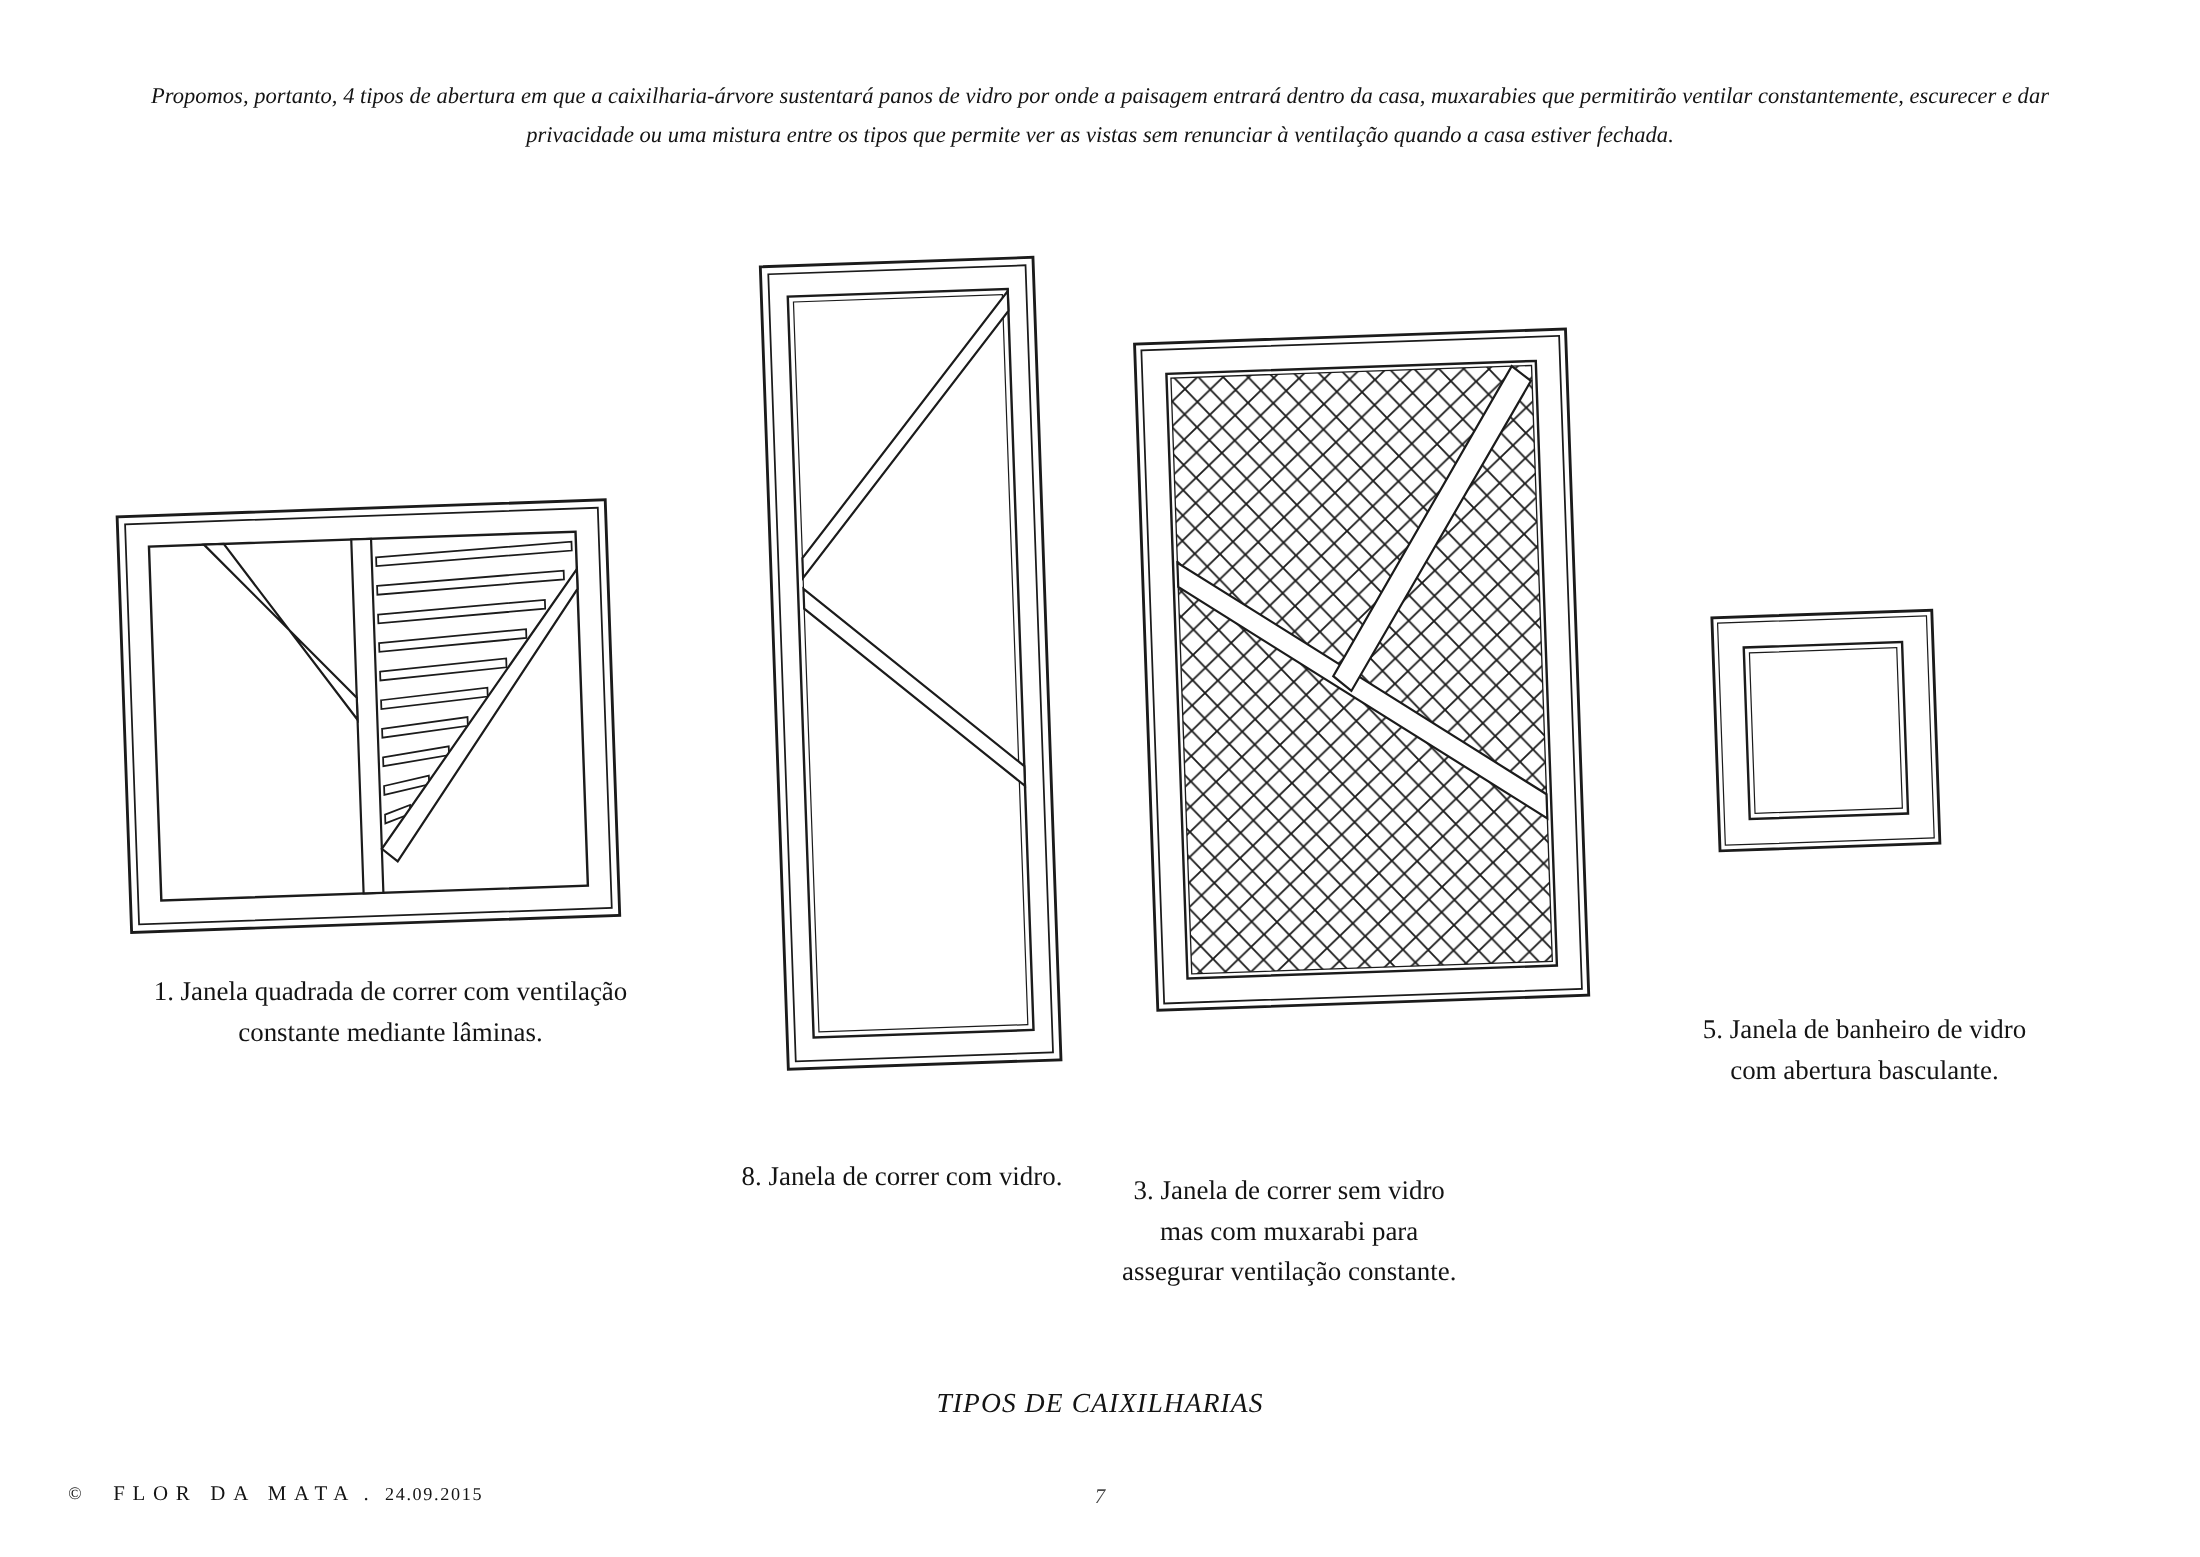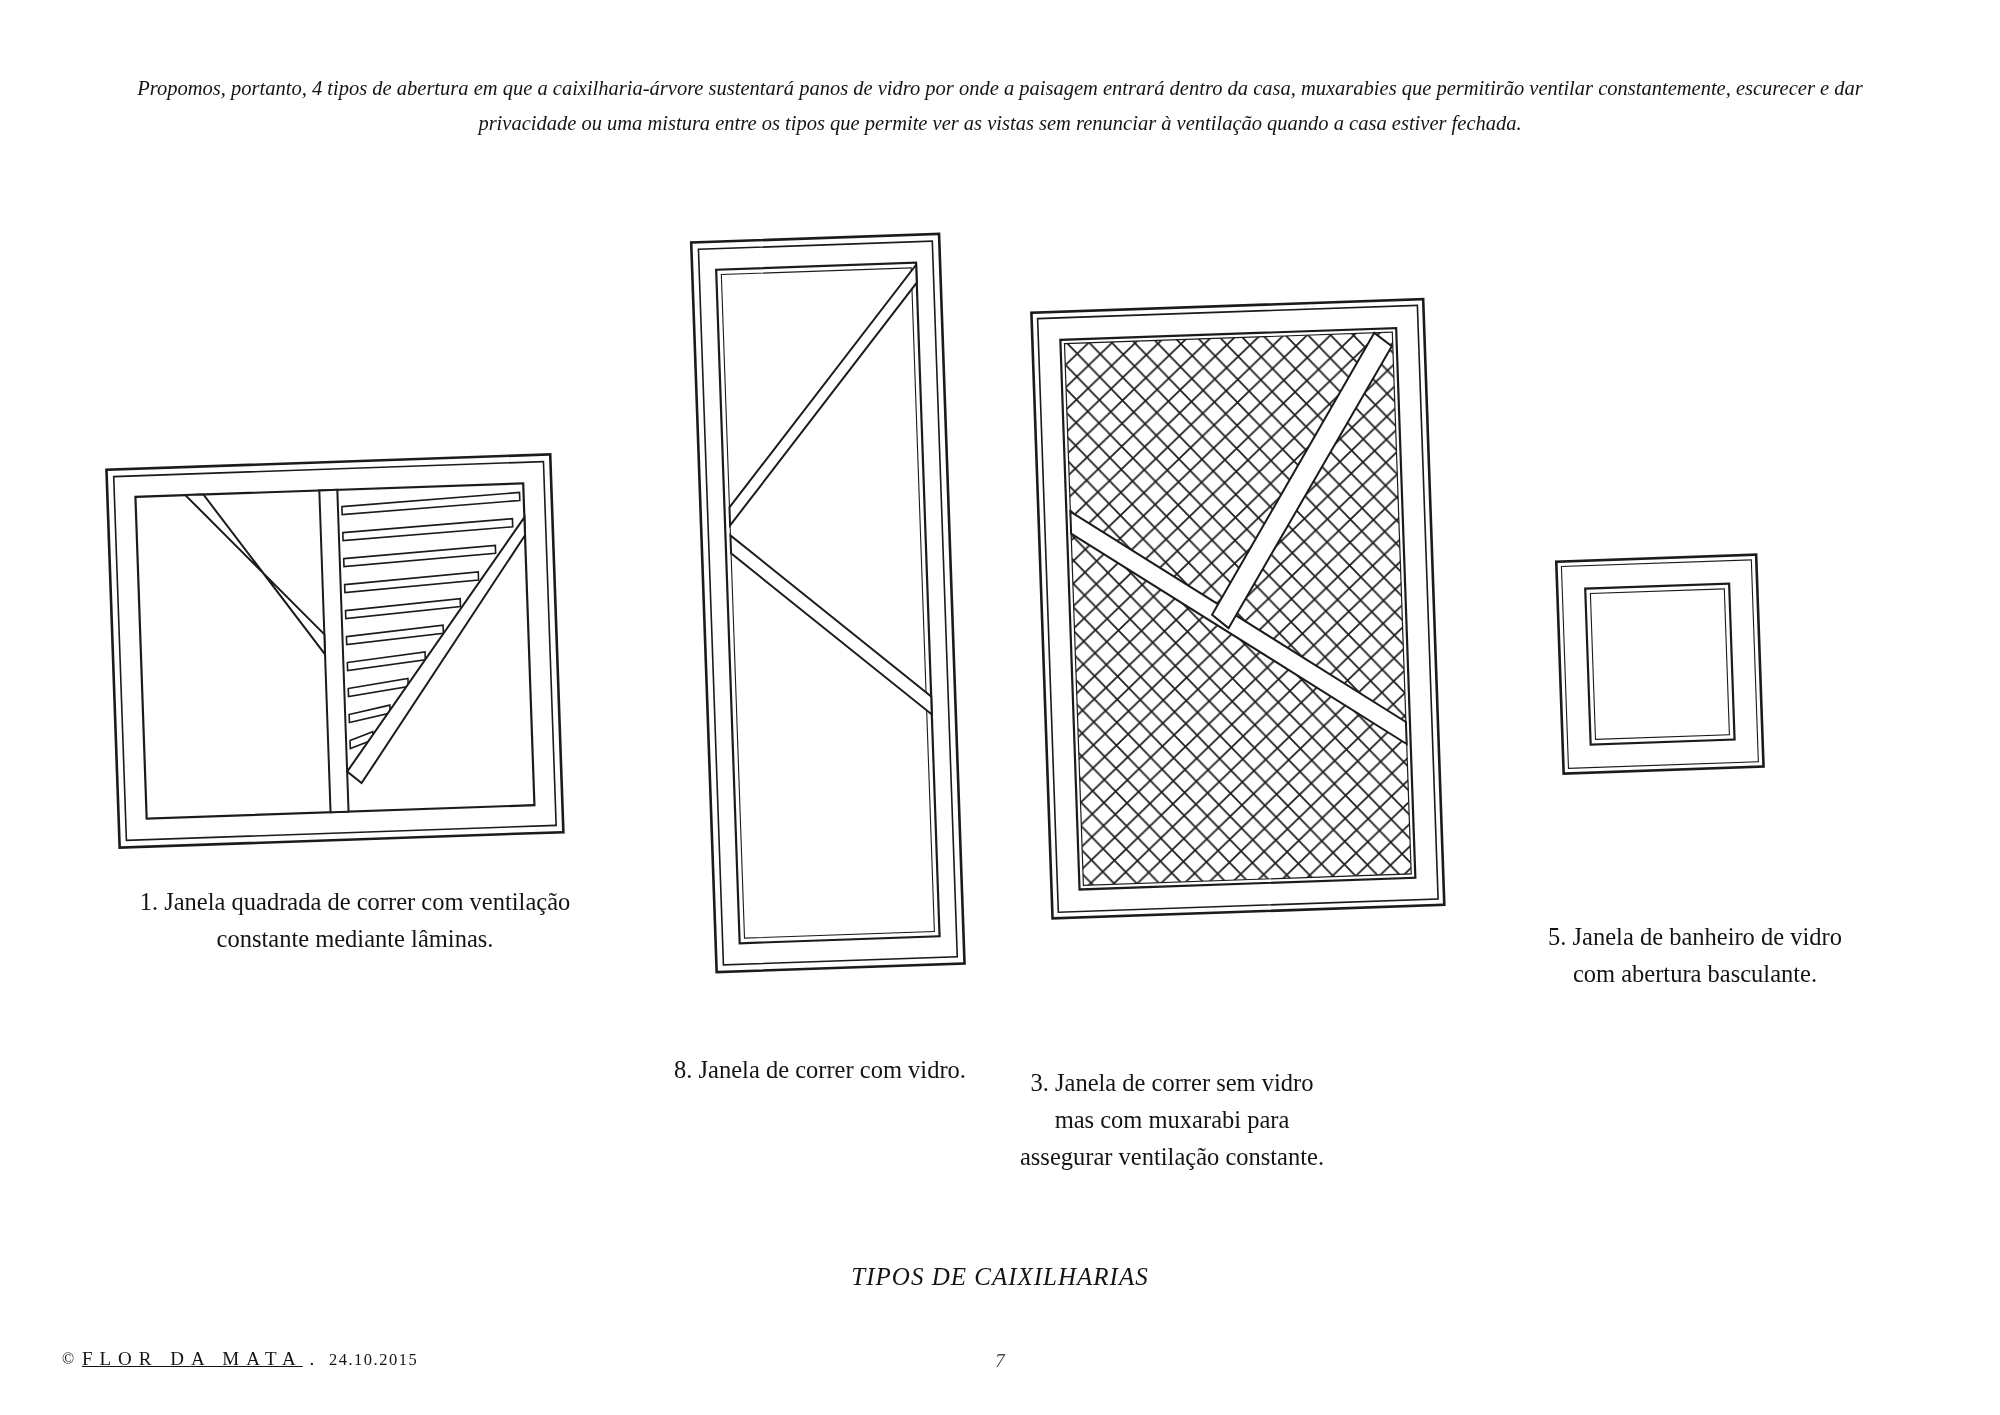--- a/index.html
+++ b/index.html
@@ -25,21 +25,21 @@
   .cap4{left:1545px;top:893px;width:300px;}
   .section-title{
     position:absolute;left:0;right:0;top:1263px;text-align:center;
     font-size:25px;letter-spacing:1px;color:#141414;font-style:italic;
   }
   .footer{
     position:absolute;left:62px;top:1348px;font-size:19px;color:#141414;
     white-space:nowrap;
   }
   .footer .copy{font-size:16px;vertical-align:1px;}
-  .footer .brand{letter-spacing:7px;margin-left:3px;text-decoration:underline;}
+  .footer .brand{letter-spacing:7px;margin-left:24px;}
   .footer .sep{margin:0 10px 0 2px;}
   .footer .date{font-size:16.5px;letter-spacing:1.5px;}
   .page-number{
     position:absolute;left:0;right:0;top:1350px;text-align:center;
     font-size:19px;font-style:italic;color:#4a4a4a;
   }
   svg{display:block;overflow:visible;}
   .ln{stroke:#1b1b1b;fill:none;}
   .wh{stroke:#1b1b1b;fill:#ffffff;}
 </style>
@@ -137,16 +137,16 @@
 <p class="caption cap2">8. Janela de correr com vidro.</p>
 <p class="caption cap3">3. Janela de correr sem vidro mas com muxarabi para assegurar ventilação constante.</p>
 <p class="caption cap4">5. Janela de banheiro de vidro com abertura basculante.</p>
 
 <div class="section-title">TIPOS DE CAIXILHARIAS</div>
 
 <div class="footer">
   <span class="copy">©</span>
   <span class="brand">FLOR DA MATA</span>
   <span class="sep">.</span>
-  <span class="date">24.10.2015</span>
+  <span class="date">24.09.2015</span>
 </div>
 
 <div class="page-number">7</div>
 
 </body></html>

